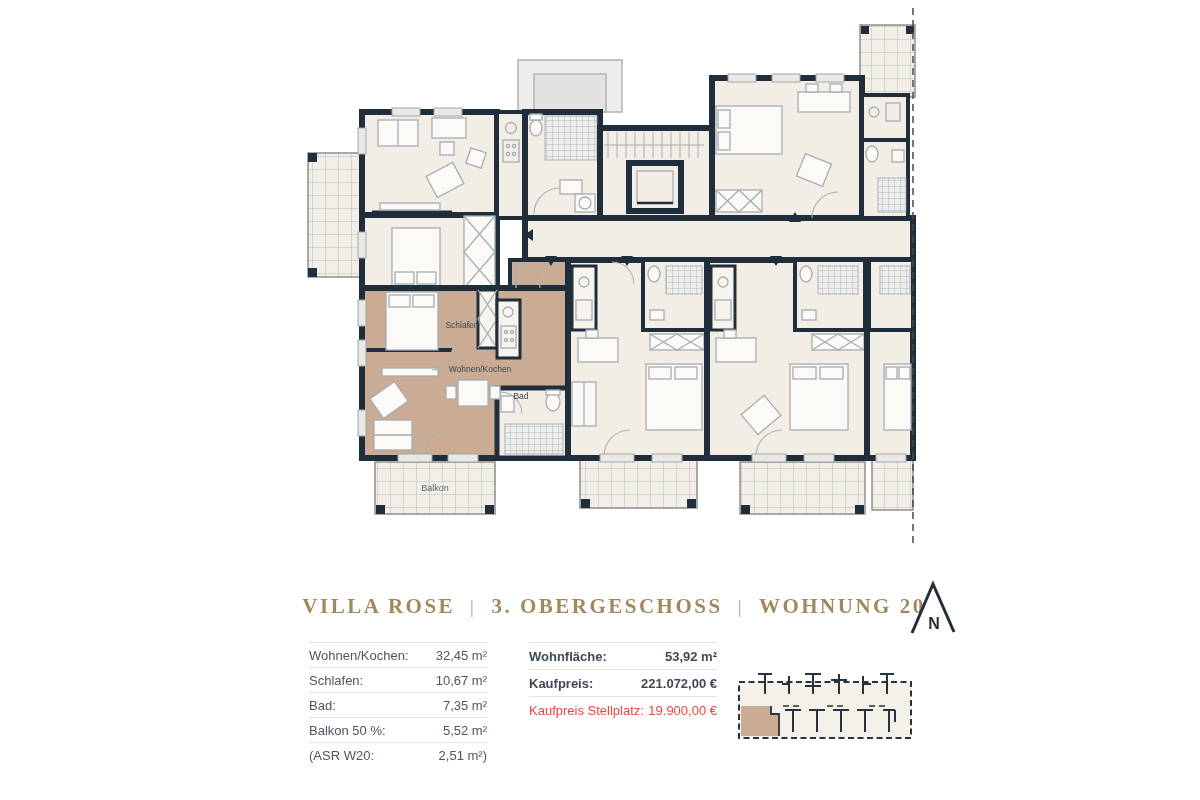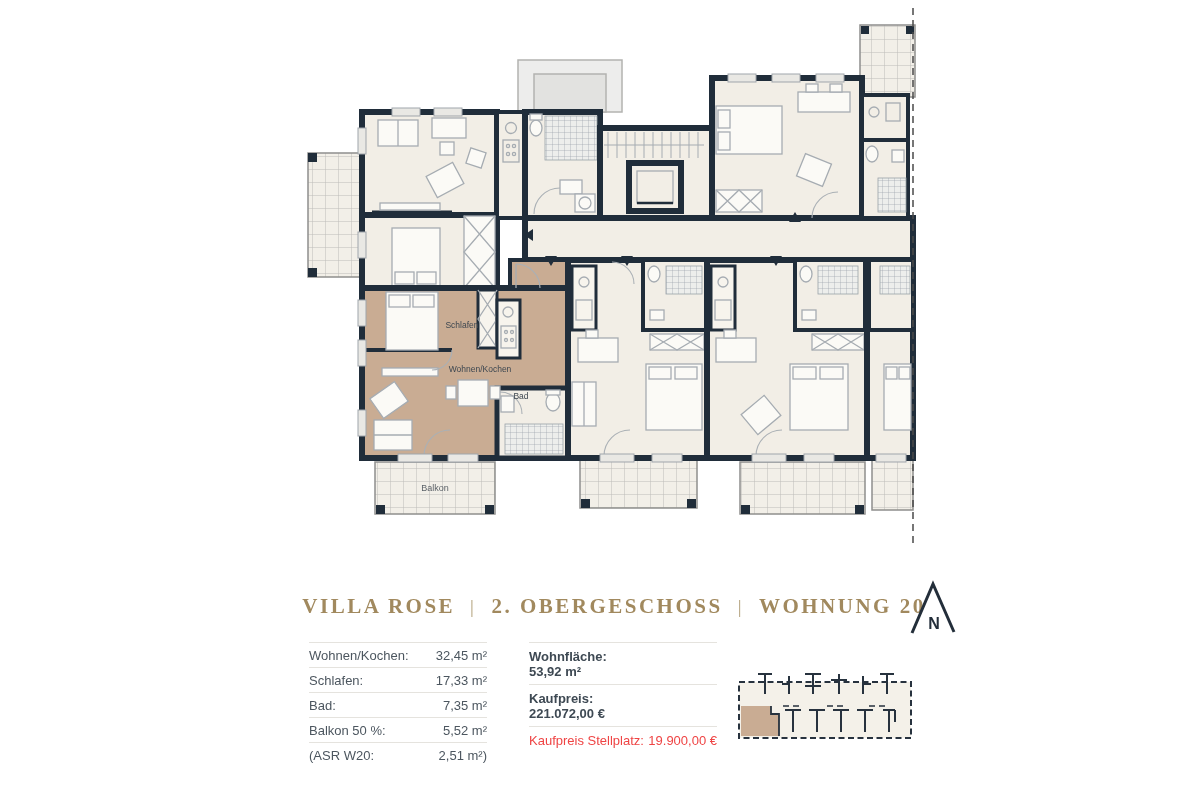--- a/index.html
+++ b/index.html
@@ -29,21 +29,21 @@
              font-size:21px;font-weight:700;letter-spacing:2.5px;transform:translateX(14px);}
   .title-sep{display:inline-block;margin:0 15px;color:#b2a17c;font-weight:400;font-size:19px;}
   
   .tbl{position:absolute;font-size:13px;color:#4c565f;border-top:1px solid #e5e3de;margin-left:24px;}
   .tbl-rooms{left:285px;top:642px;width:178px;}
   .tbl-summary{left:505px;top:642px;width:188px;}
   .trow{display:flex;justify-content:space-between;align-items:baseline;
         padding:5px 0 4px;border-bottom:1px solid #e5e3de;}
   .trow:last-child{border-bottom:none;}
   .tbl-summary .trow{padding:6px 0 5px;}
-  .trow.bold{font-weight:700;color:#3e4953;flex-direction:column;}
+  .trow.bold{font-weight:700;color:#3e4953;}
   .trow.muted{color:#ef4444;}
   .tval{text-align:center;}
   
   .north{position:absolute;left:903px;top:573px;}
   .miniplan{position:absolute;left:735px;top:666px;}
 </style>
 </head>
 <body>
 
 <div class="page">
@@ -288,31 +288,31 @@
         <rect class="win" x="652" y="454" width="30" height="8"></rect>
       <rect class="win" x="752" y="454" width="34" height="8"></rect>
         <rect class="win" x="804" y="454" width="30" height="8"></rect>
       <rect class="win" x="876" y="454" width="30" height="8"></rect>
     </g>
 
     <line x1="913" y1="8" x2="913" y2="545" stroke="#4a4a4a" stroke-width="1.5" stroke-dasharray="7 5"></line>
   </svg>
 
   <div class="title-row">
-    <span>VILLA ROSE</span><span class="title-sep">|</span><span>2. OBERGESCHOSS</span><span class="title-sep">|</span><span>WOHNUNG 20</span>
+    <span>VILLA ROSE</span><span class="title-sep">|</span><span>3. OBERGESCHOSS</span><span class="title-sep">|</span><span>WOHNUNG 20</span>
   </div>
 
   <div class="tbl tbl-rooms">
     <div class="trow">
       <span>Wohnen/Kochen:</span>
       <span class="tval">32,45 m²</span>
     </div>
     <div class="trow">
       <span>Schlafen:</span>
-      <span class="tval">17,33 m²</span>
+      <span class="tval">10,67 m²</span>
     </div>
     <div class="trow">
       <span>Bad:</span>
       <span class="tval">7,35 m²</span>
     </div>
     <div class="trow">
       <span>Balkon 50 %:</span>
       <span class="tval">5,52 m²</span>
     </div>
     <div class="trow">

